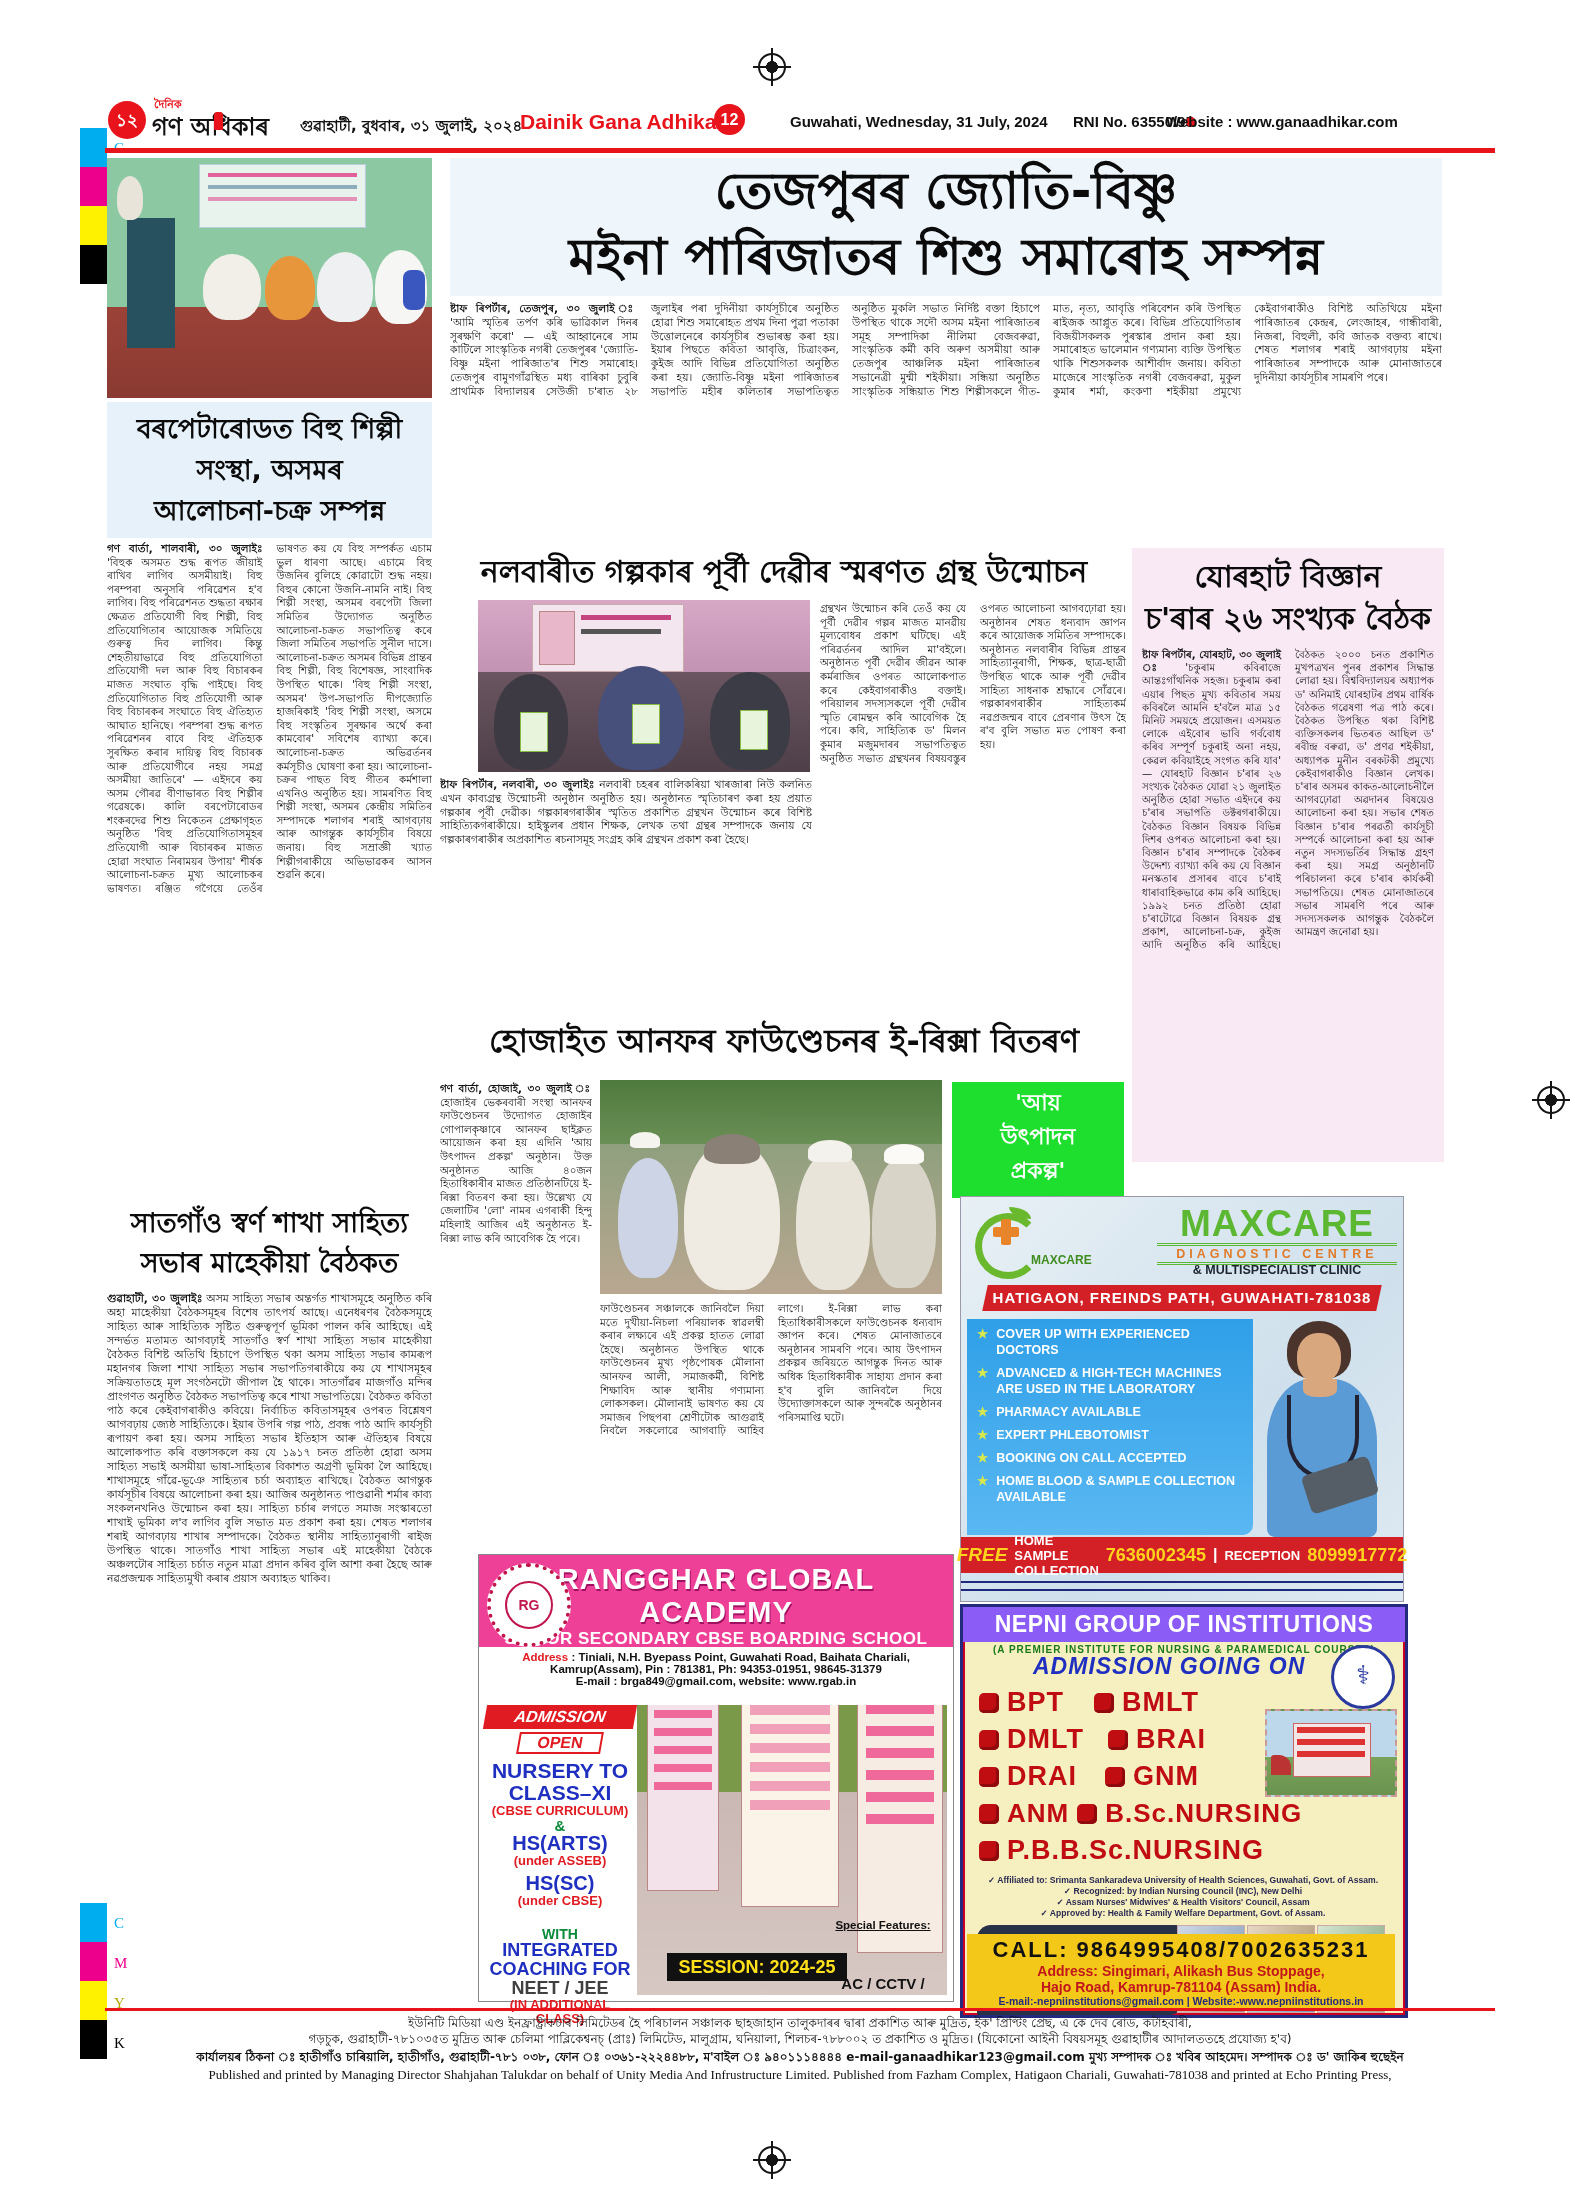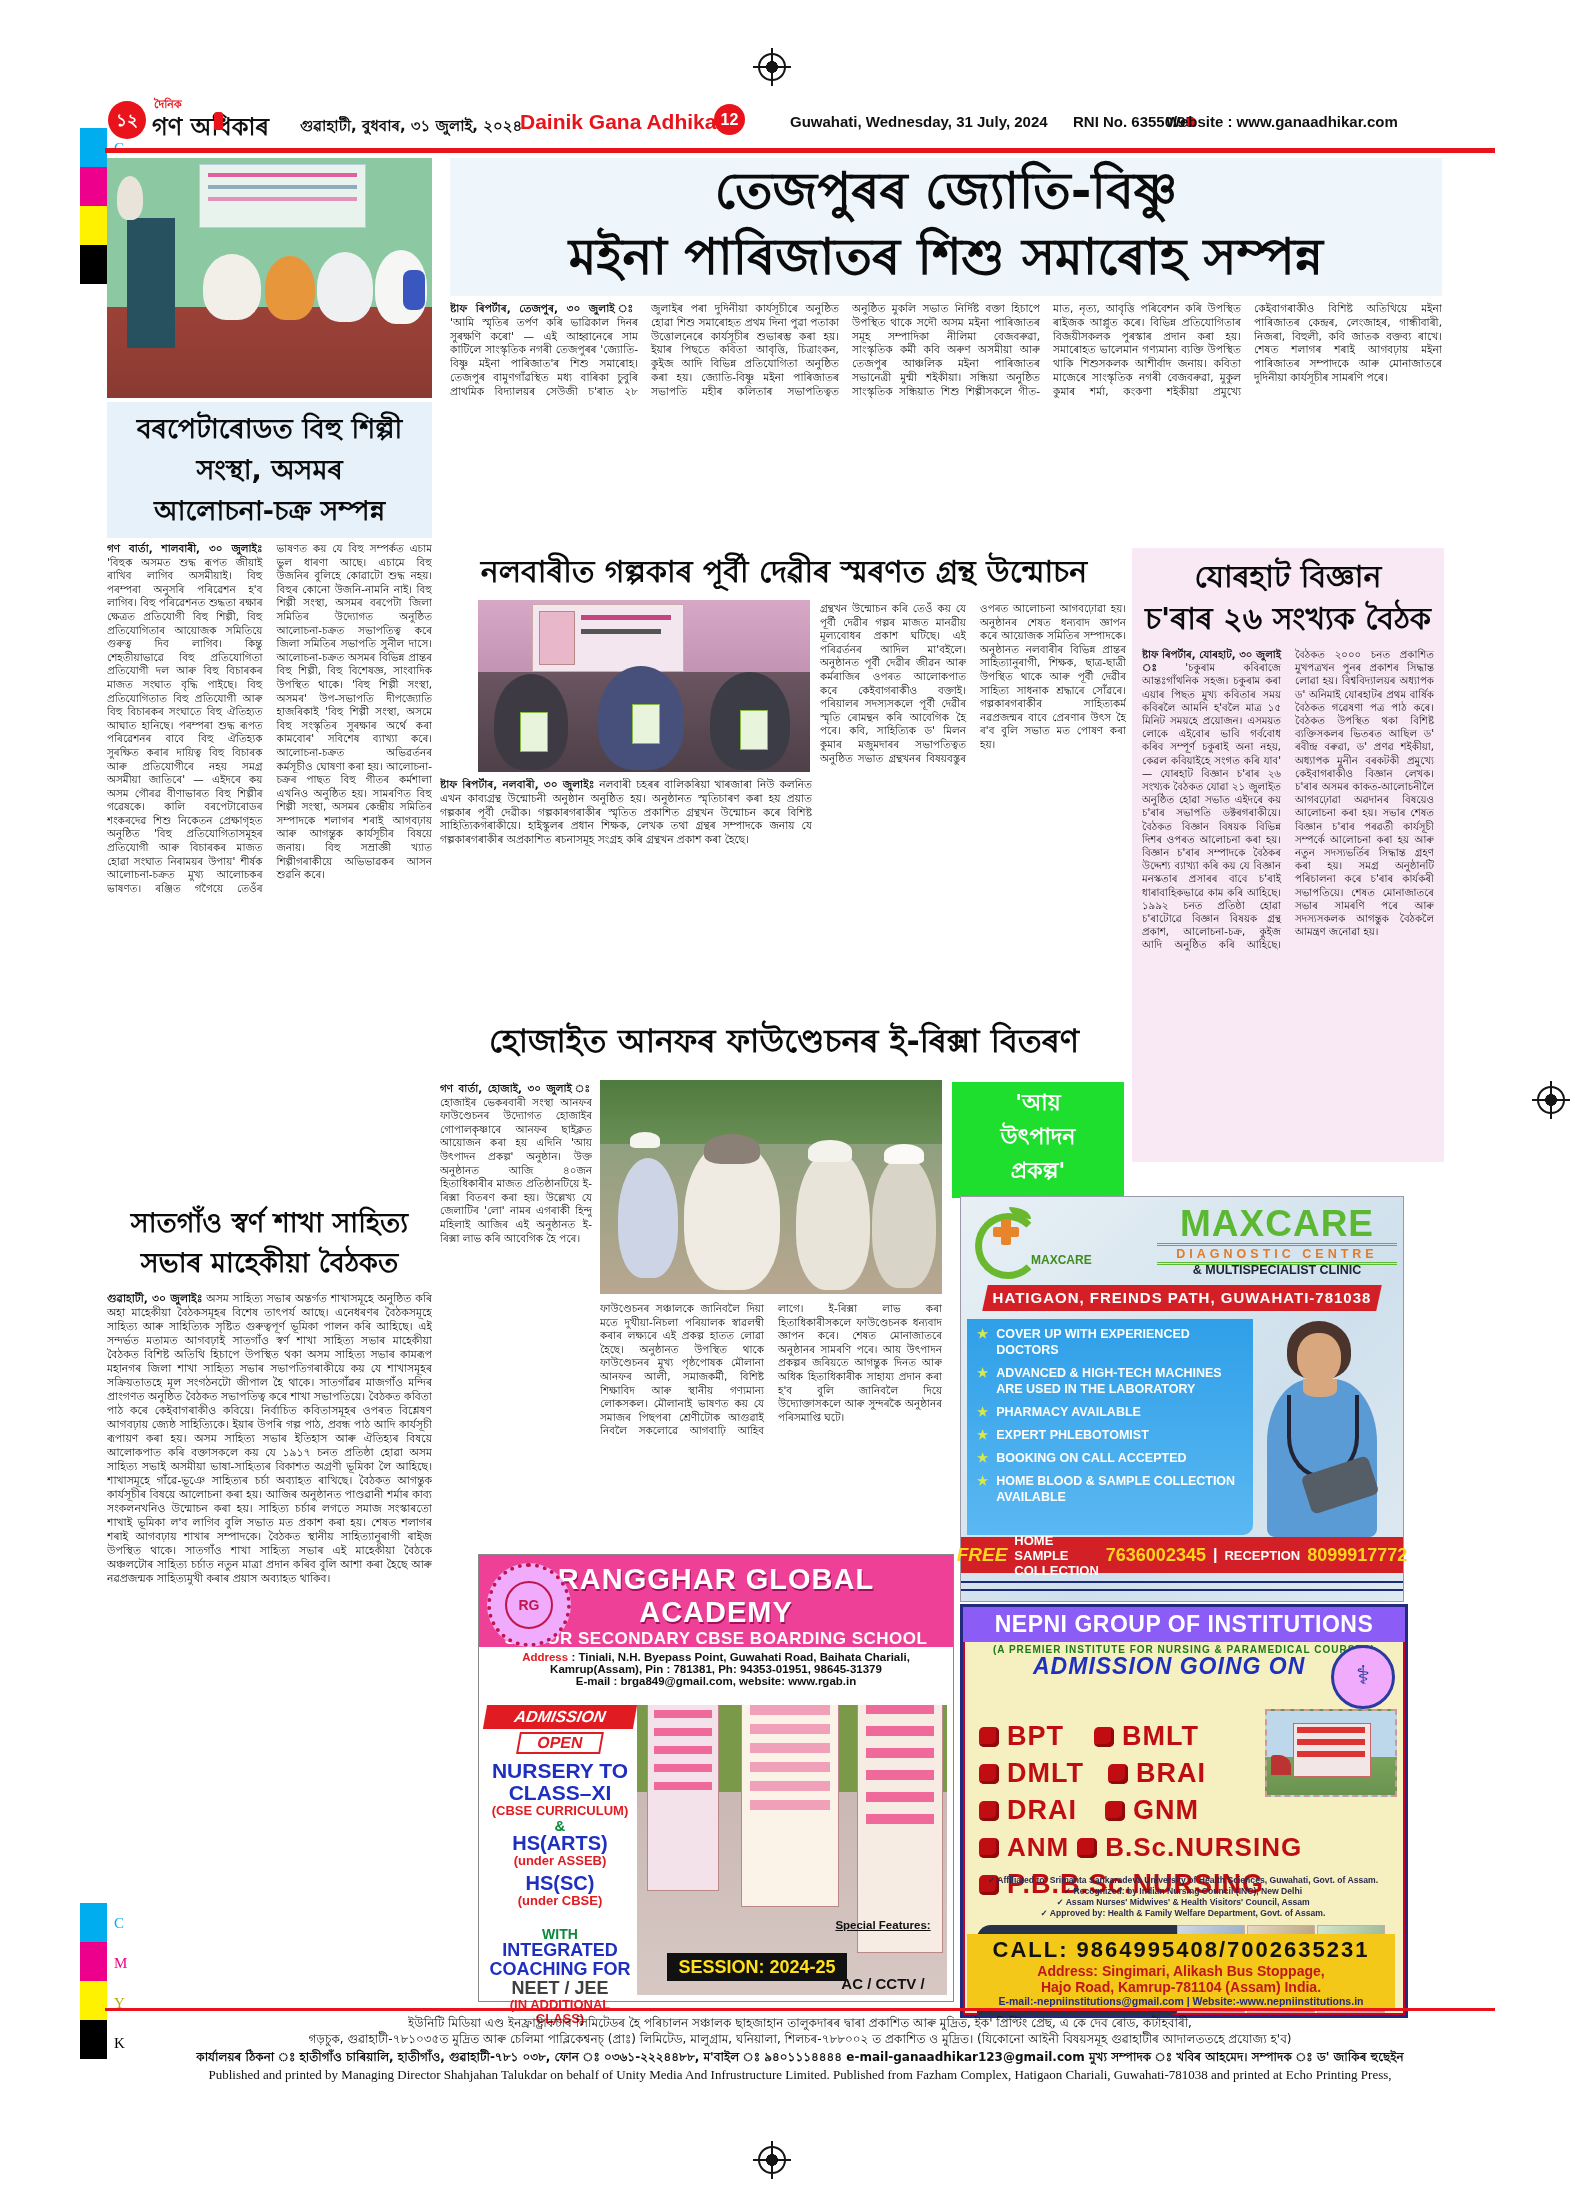--- a/index.html
+++ b/index.html
@@ -29,21 +29,21 @@
   .mx-b{display:flex;align-items:flex-start;color:#fff;font-weight:bold;font-size:12.5px;line-height:16px;margin:7px 10px;}
   
   .np-row{display:flex;align-items:center;gap:8px;}
   .np-sq{width:20px;height:20px;background:#c00d12;border-radius:5px;box-shadow:inset -3px -3px 0 #8f090d;flex:0 0 auto;}
   .np-course{color:#c00d12;font-weight:bold;letter-spacing:1px;}
   .np-aff{font-size:8.6px;font-weight:bold;color:#2b2b52;text-align:center;line-height:11px;}
   .np-sch{color:#fff;font-weight:bold;font-size:12.5px;line-height:16px;}
   .thumb{width:66px;height:40px;border:1px solid #caa;}
   
   .rg-left{font-weight:bold;text-align:center;line-height:1.05;}
-  .seal{border-radius:50%;background:#f0abfc;}
+  .seal{border-radius:50%;background:#ffffff;}
 </style>
 </head>
 <body>
 
 <div id="page">
 
   <div class="abs reg" style="left:758px;top:53px;"></div>
   <div class="abs reg" style="left:758px;top:2146px;"></div>
   <div class="abs reg" style="left:1537px;top:1086px;"></div>
 
@@ -237,21 +237,21 @@
     <div class="abs" style="left:0;top:384px;width:442px;height:6px;border-top:2px solid #1b2a7a;border-bottom:2px solid #1b2a7a;"></div>
   </div>
 
   <div class="abs" style="left:960px;top:1604px;width:442px;height:408px;background:#f6efc0;border:3px solid #232a7e;box-shadow:inset 0 0 0 2px #c02;">
     <div style="background:#8b5cf6;color:#fff;font-weight:bold;font-size:23px;text-align:center;letter-spacing:.5px;padding:4px 0;">NEPNI GROUP OF INSTITUTIONS</div>
     <div style="color:#1a7a1a;font-weight:bold;font-size:10px;text-align:center;letter-spacing:1px;padding-top:2px;">(A PREMIER INSTITUTE FOR NURSING &amp; PARAMEDICAL COURSES)</div>
     <div class="abs" style="left:70px;top:46px;font-size:23px;font-weight:bold;font-style:italic;color:#1f2fc0;letter-spacing:1px;">ADMISSION GOING ON</div>
     <div class="abs seal" style="left:368px;top:38px;width:58px;height:58px;border:3px solid #2a3a9e;text-align:center;line-height:54px;font-size:26px;color:#2a3a9e;">⚕</div>
 
     <div class="abs" style="left:16px;top:80px;display:flex;flex-direction:column;gap:6px;">
-      <div style="display:flex;gap:30px;margin-top:34px;">
+      <div style="display:flex;gap:30px;">
         <div class="np-row">
             <span class="np-sq"></span>
             <span class="np-course" style="font-size:27px;">BPT</span>
           </div>
         <div class="np-row">
             <span class="np-sq"></span>
             <span class="np-course" style="font-size:27px;">BMLT</span>
           </div>
       </div>
       <div style="display:flex;gap:24px;">

